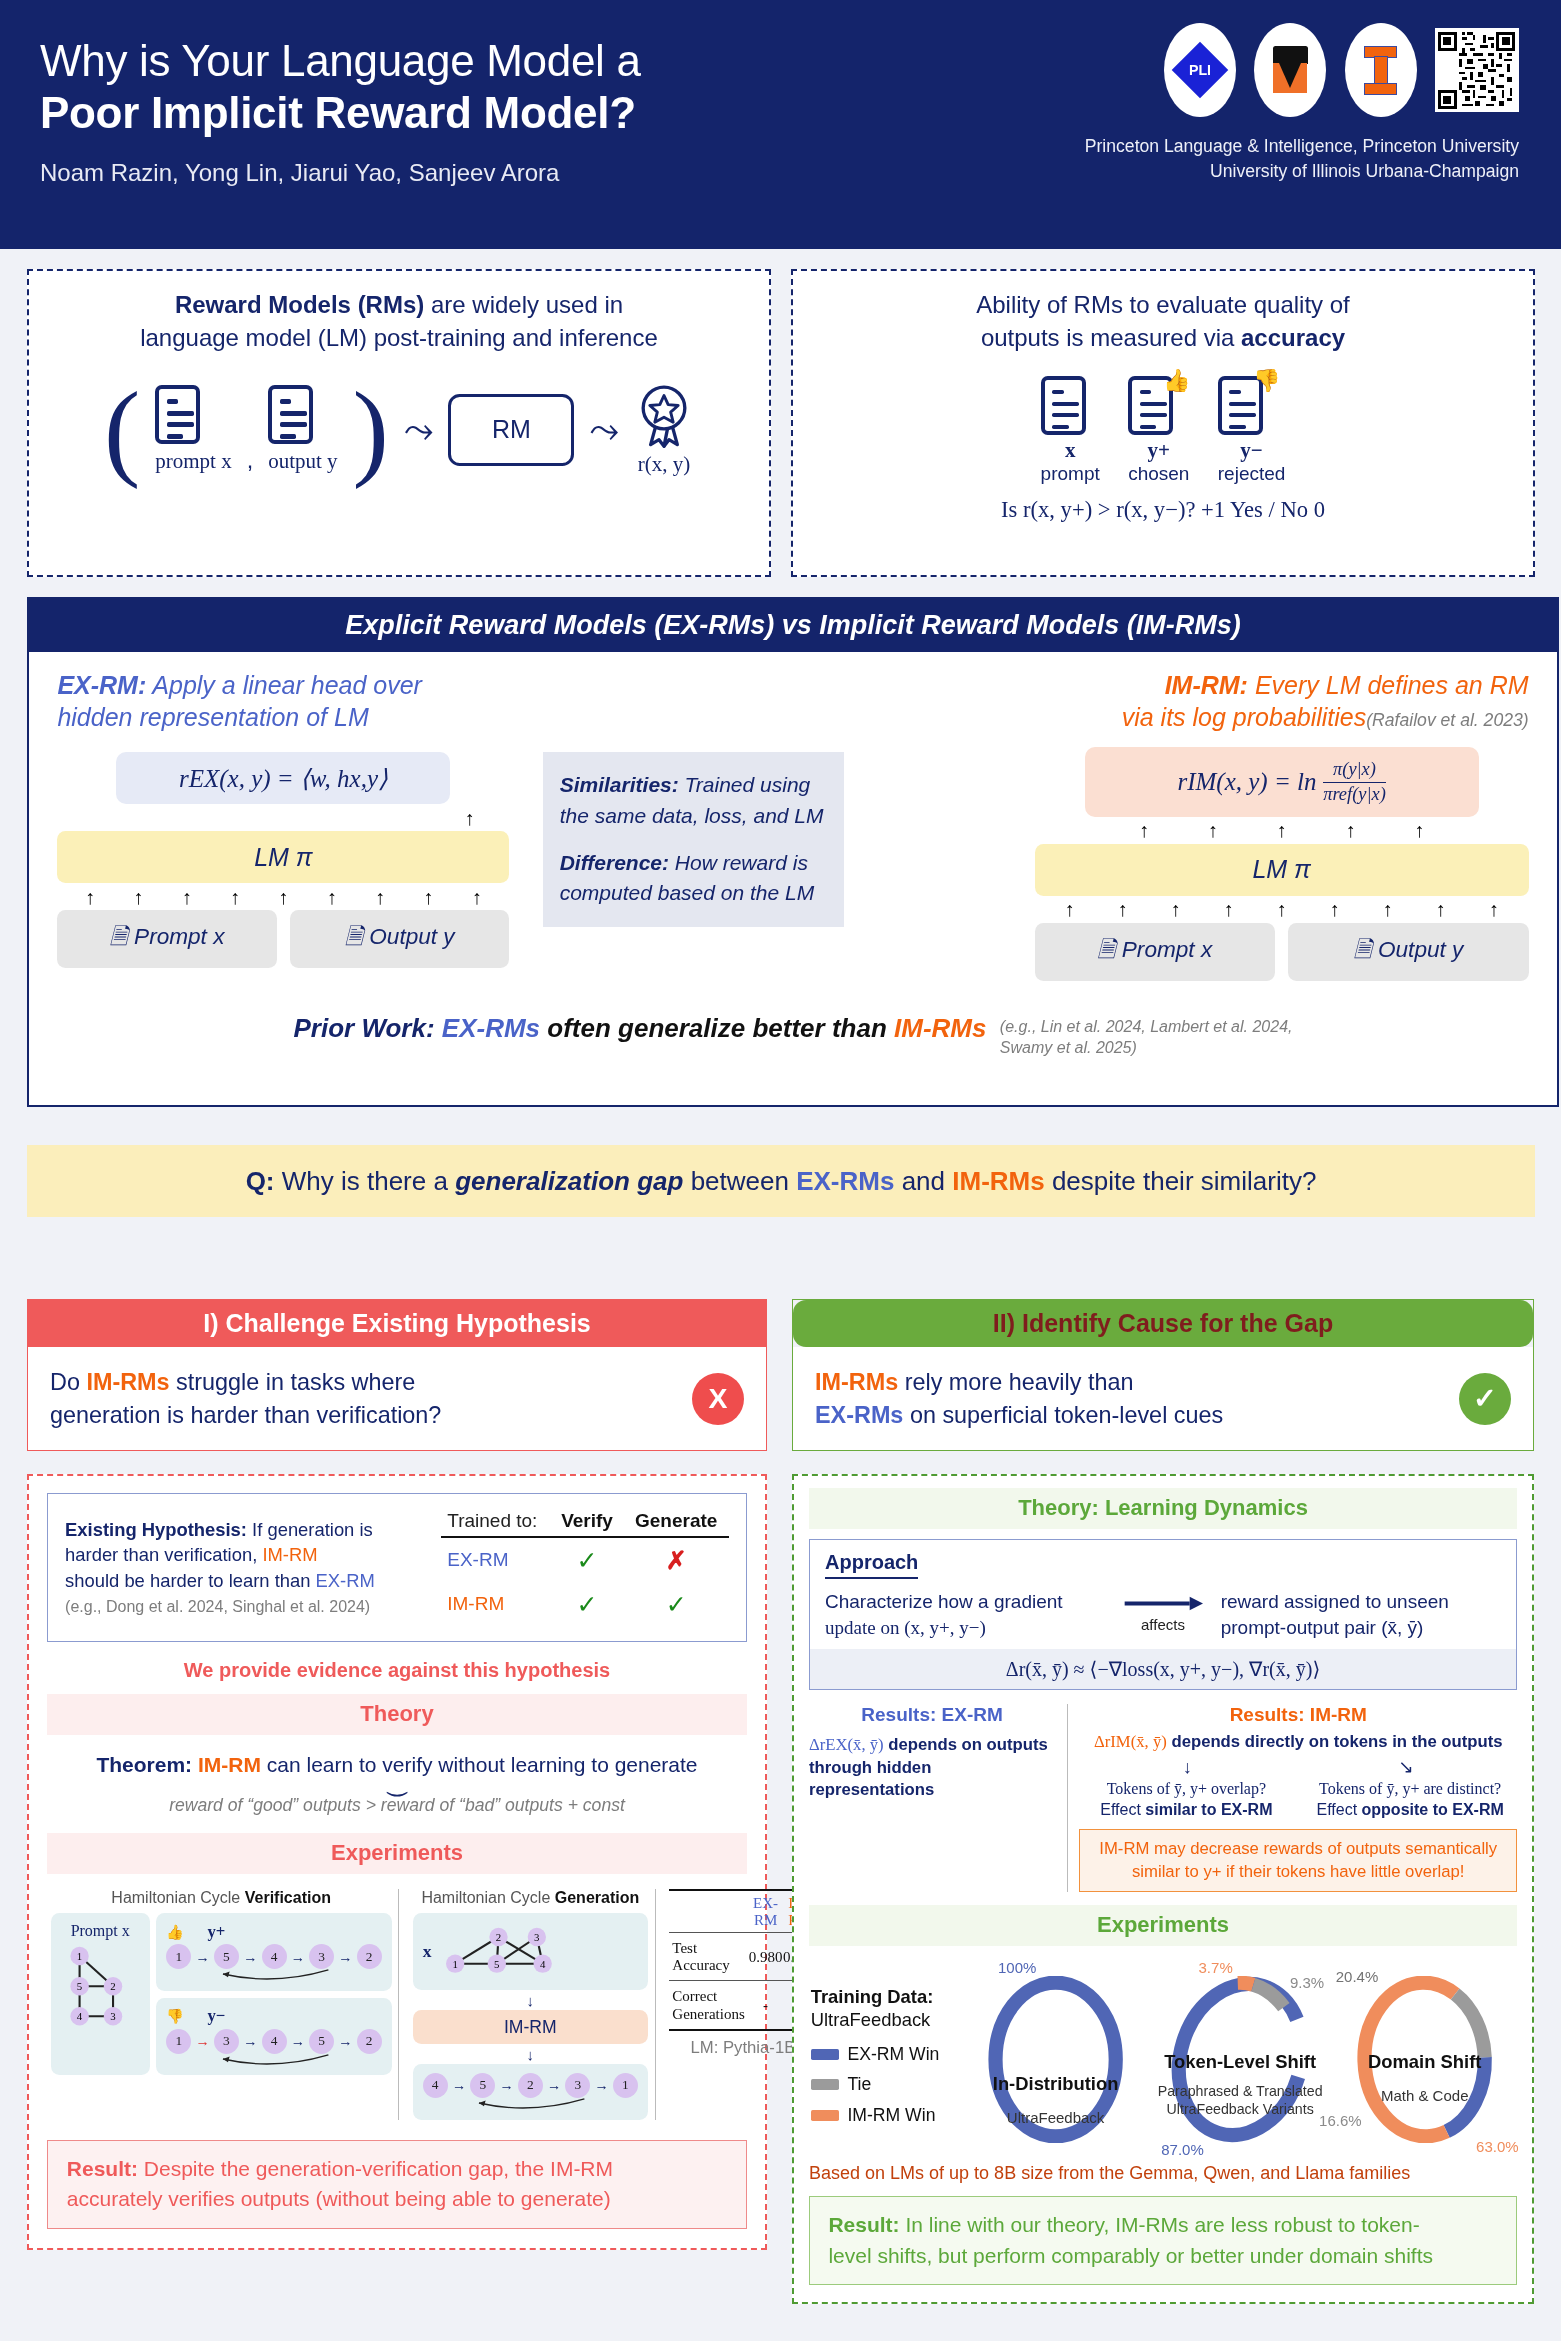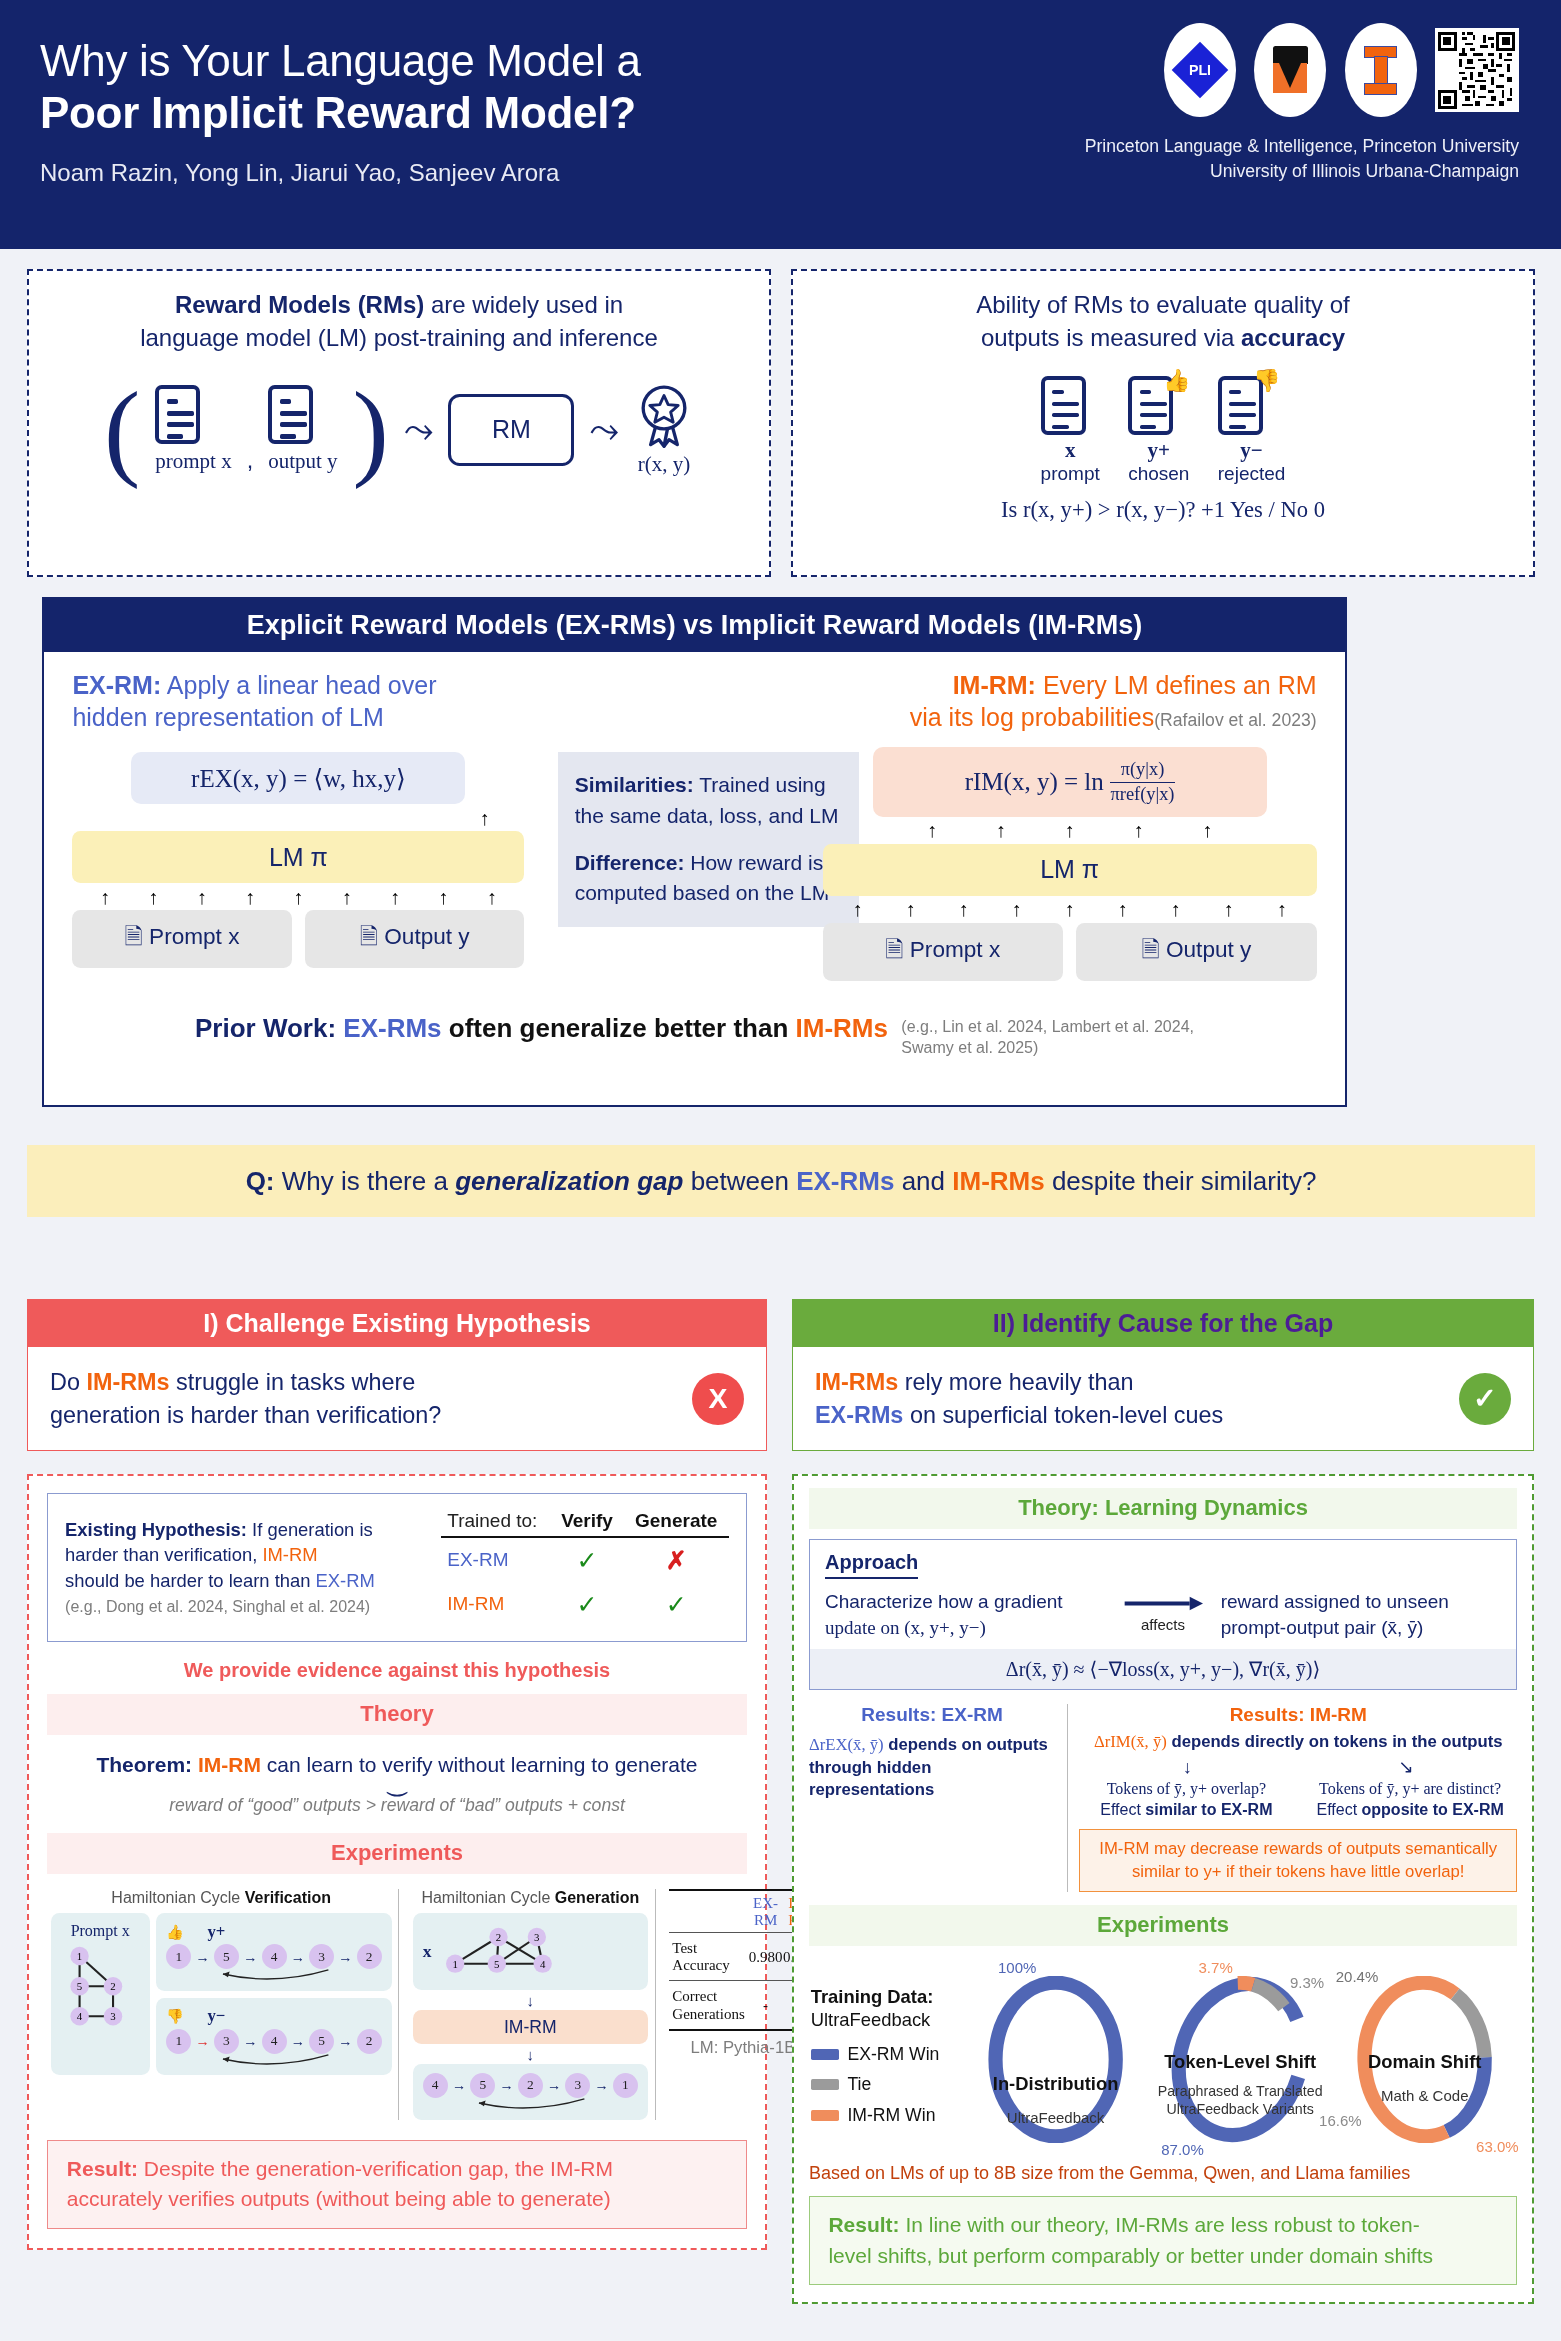--- a/index.html
+++ b/index.html
@@ -66,22 +66,22 @@
   .docicon i { position:absolute; left:7.5px; height:4.2px; background:#15256b; border-radius:1.7px; display:block; }
   .docicon i:nth-child(1){ top:10px; width:11.7px; }
   .docicon i:nth-child(2){ top:22px; width:27px; }
   .docicon i:nth-child(3){ top:33px; width:27px; }
   .docicon i:nth-child(4){ top:45px; width:16.7px; }
   .rmbox { width:126px; height:72px; border:3.3px solid #15256b; border-radius:11.7px;
     display:flex; align-items:center; justify-content:center; font-size:25px; }
   .arrow-curve { font-size:37px; color:#15256b; }
 
   
-  #main-panel { position:absolute; left:42px; top:597px; width:1305px; height:510px;
-    border:2.5px solid #15256b; background:#fff; }
+  #main-panel { position:absolute; left:27px; top:597px; width:1532px; height:510px;
+    border:2.5px solid #15256b; background:#fff;font-style:italic; }
   #main-title { background:#14246b; color:#fff; font-size:27px; font-weight:bold;
     text-align:center; padding:11px 0; }
   #main-body { position:relative; height:418px; }
   .side-head { font-size:25px; line-height:1.3; }
   .formula-box { border-radius:10px; padding:11.7px 18.4px; font-size:25px; text-align:center; }
   .lm-box { background:#fbf0b8; border-radius:8.4px; text-align:center; font-size:25px; padding:11.7px 0; }
   .io-box { background:#e6e6e6; border-radius:8.4px; text-align:center; font-size:22.6px; padding:10px 0; }
   .arrows-row { display:flex; justify-content:space-around; font-size:20px; line-height:1; padding:3.3px 8.4px; color:#000;}
   .mid-note { background:#e4e7f0; padding:18.4px 16.7px; font-size:21px; line-height:1.45; }
   #prior-work { position:absolute; left:0; bottom:11.7px; width:100%; text-align:center;
@@ -90,21 +90,21 @@
   
   #qbanner { position:absolute; left:27px; top:1145px; width:1508px; height:72px;
     background:#fbeebb; display:flex; align-items:center; justify-content:center;
     font-size:26px; }
 
   
   #colL { position:absolute; left:27px; top:1299px; width:740px; }
   #colR { position:absolute; left:792px; top:1299px; width:742px; }
   .sec-head { color:#fff; font-weight:bold; font-size:25px; text-align:center; padding:9.2px 0; }
   .sec-head.red { background:#ef5a5a; color:#fff; }
-  .sec-head.green { background:#6aab3d; color:#4c1d95; }
+  .sec-head.green { background:#6aab3d; color:#7f1d1d;border-radius:13px; }
   .claim-box { background:#fff; padding:18.4px 22px; display:flex; align-items:center; gap:15px; }
   .claim-text { flex:1; font-size:23.4px; line-height:1.4; }
   .badge { width:52px; height:52px; border-radius:50%; display:flex; align-items:center;
     justify-content:center; color:#fff; font-size:28.4px; font-weight:bold; flex:none;}
   .badge.x { background:#ef4d4d; }
   .badge.v { background:#6aab3d; }
 
   .dash-red { border:2.5px dashed #ef5a5a; background:#fff; }
   .dash-green { border:2.5px dashed #4f9b33; background:#fff; }
   .band-red { background:#fdeeee; color:#ef5a5a; font-weight:bold; text-align:center;

